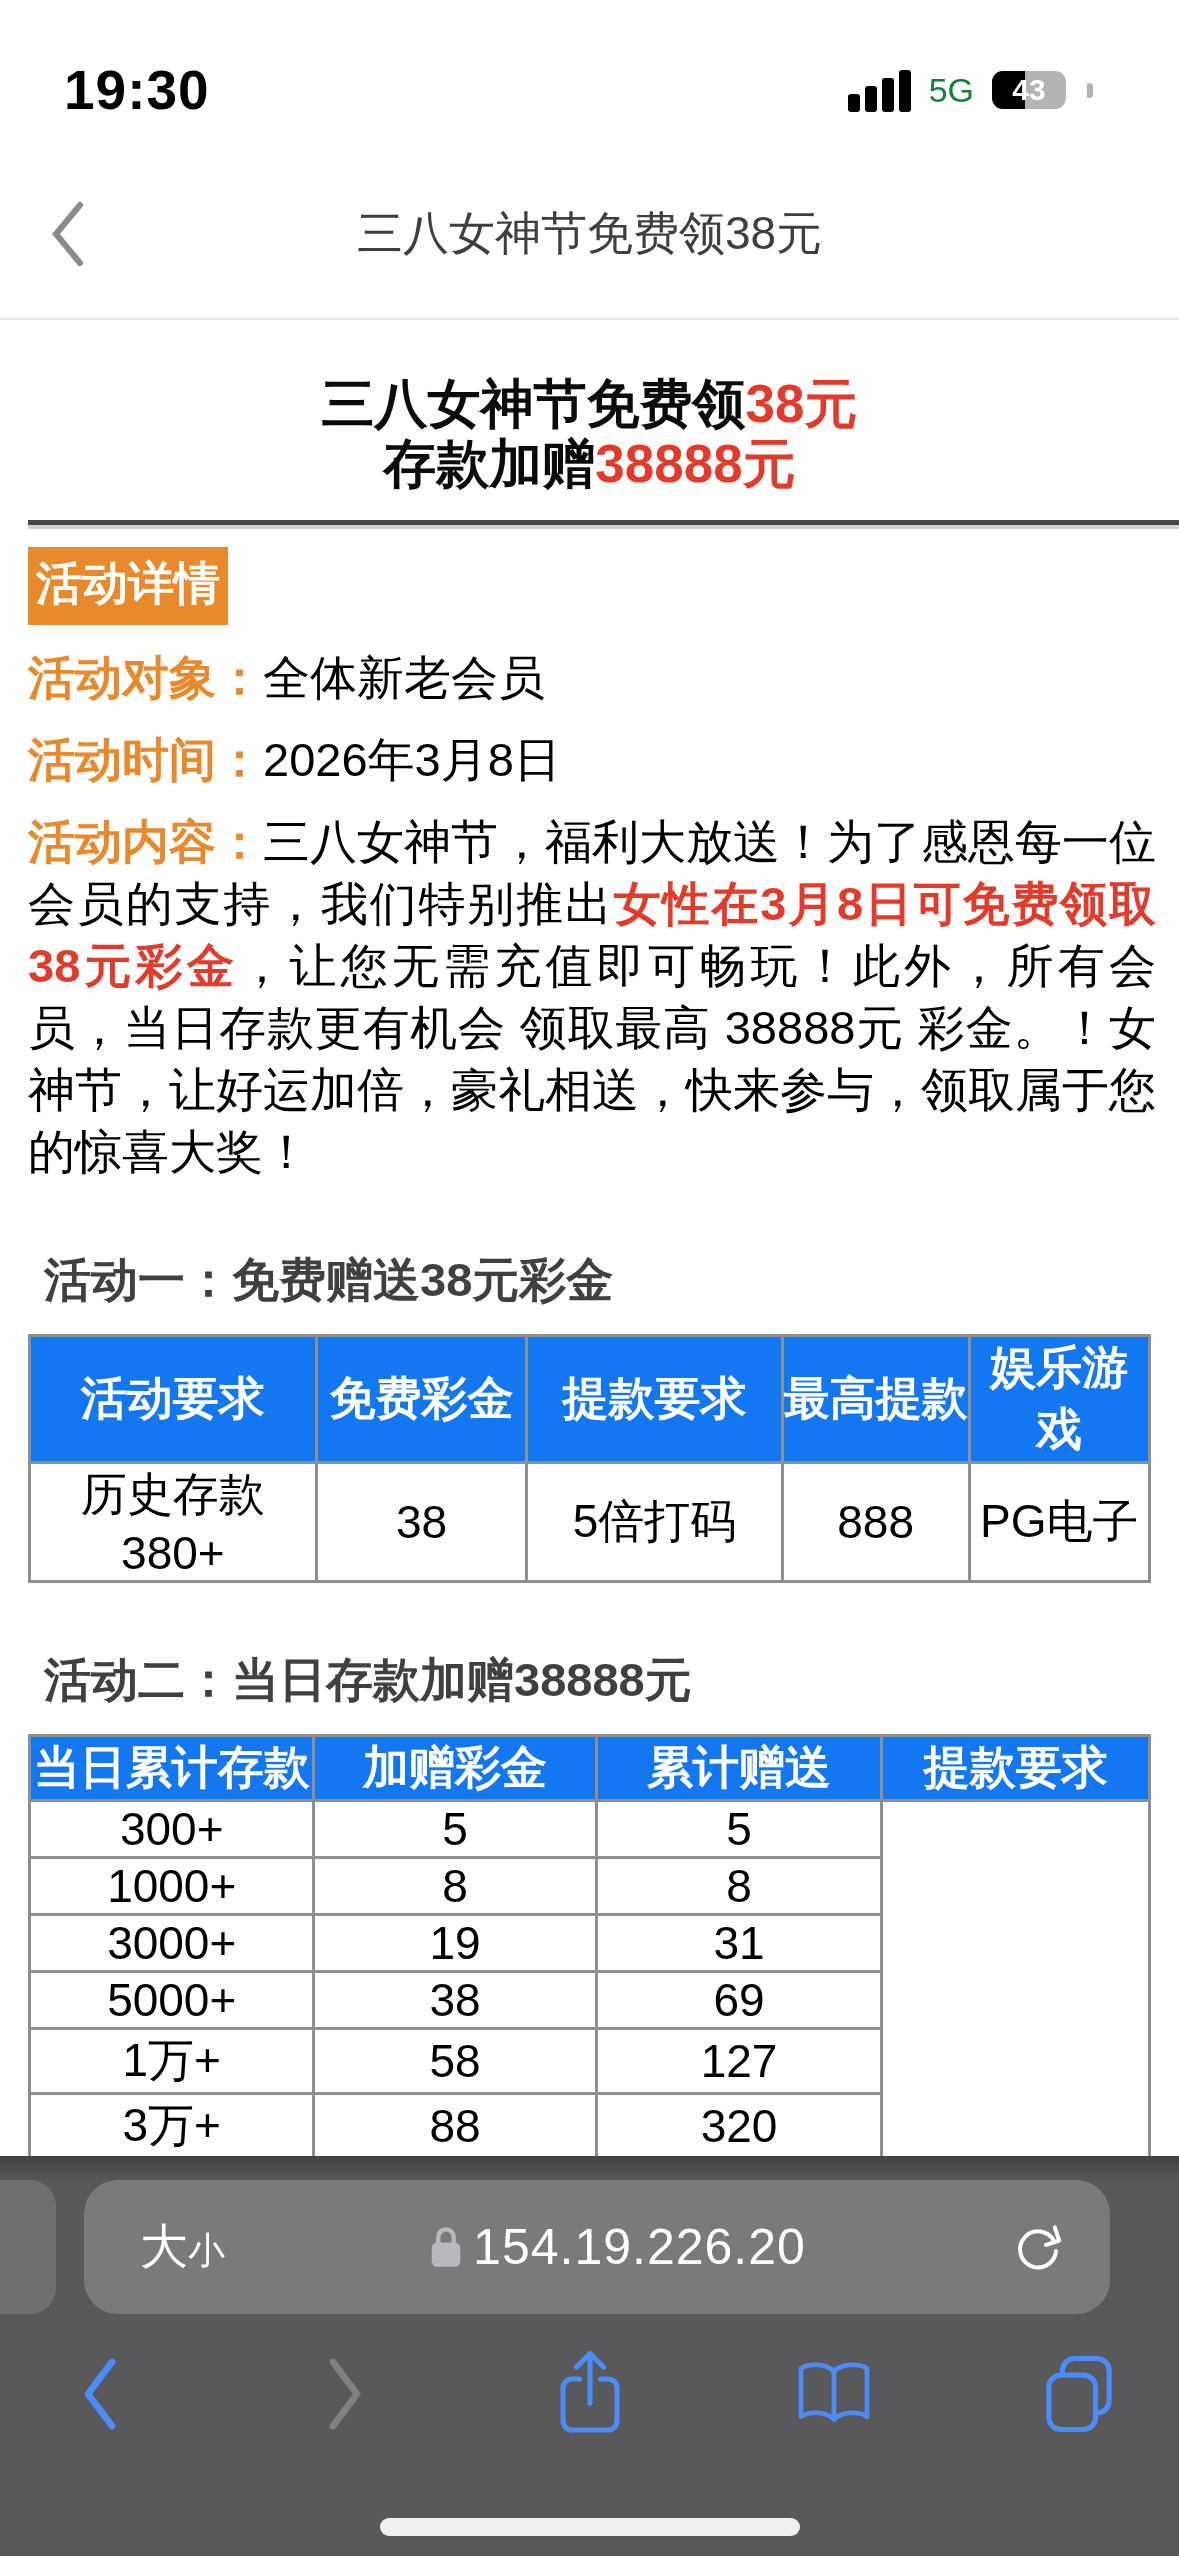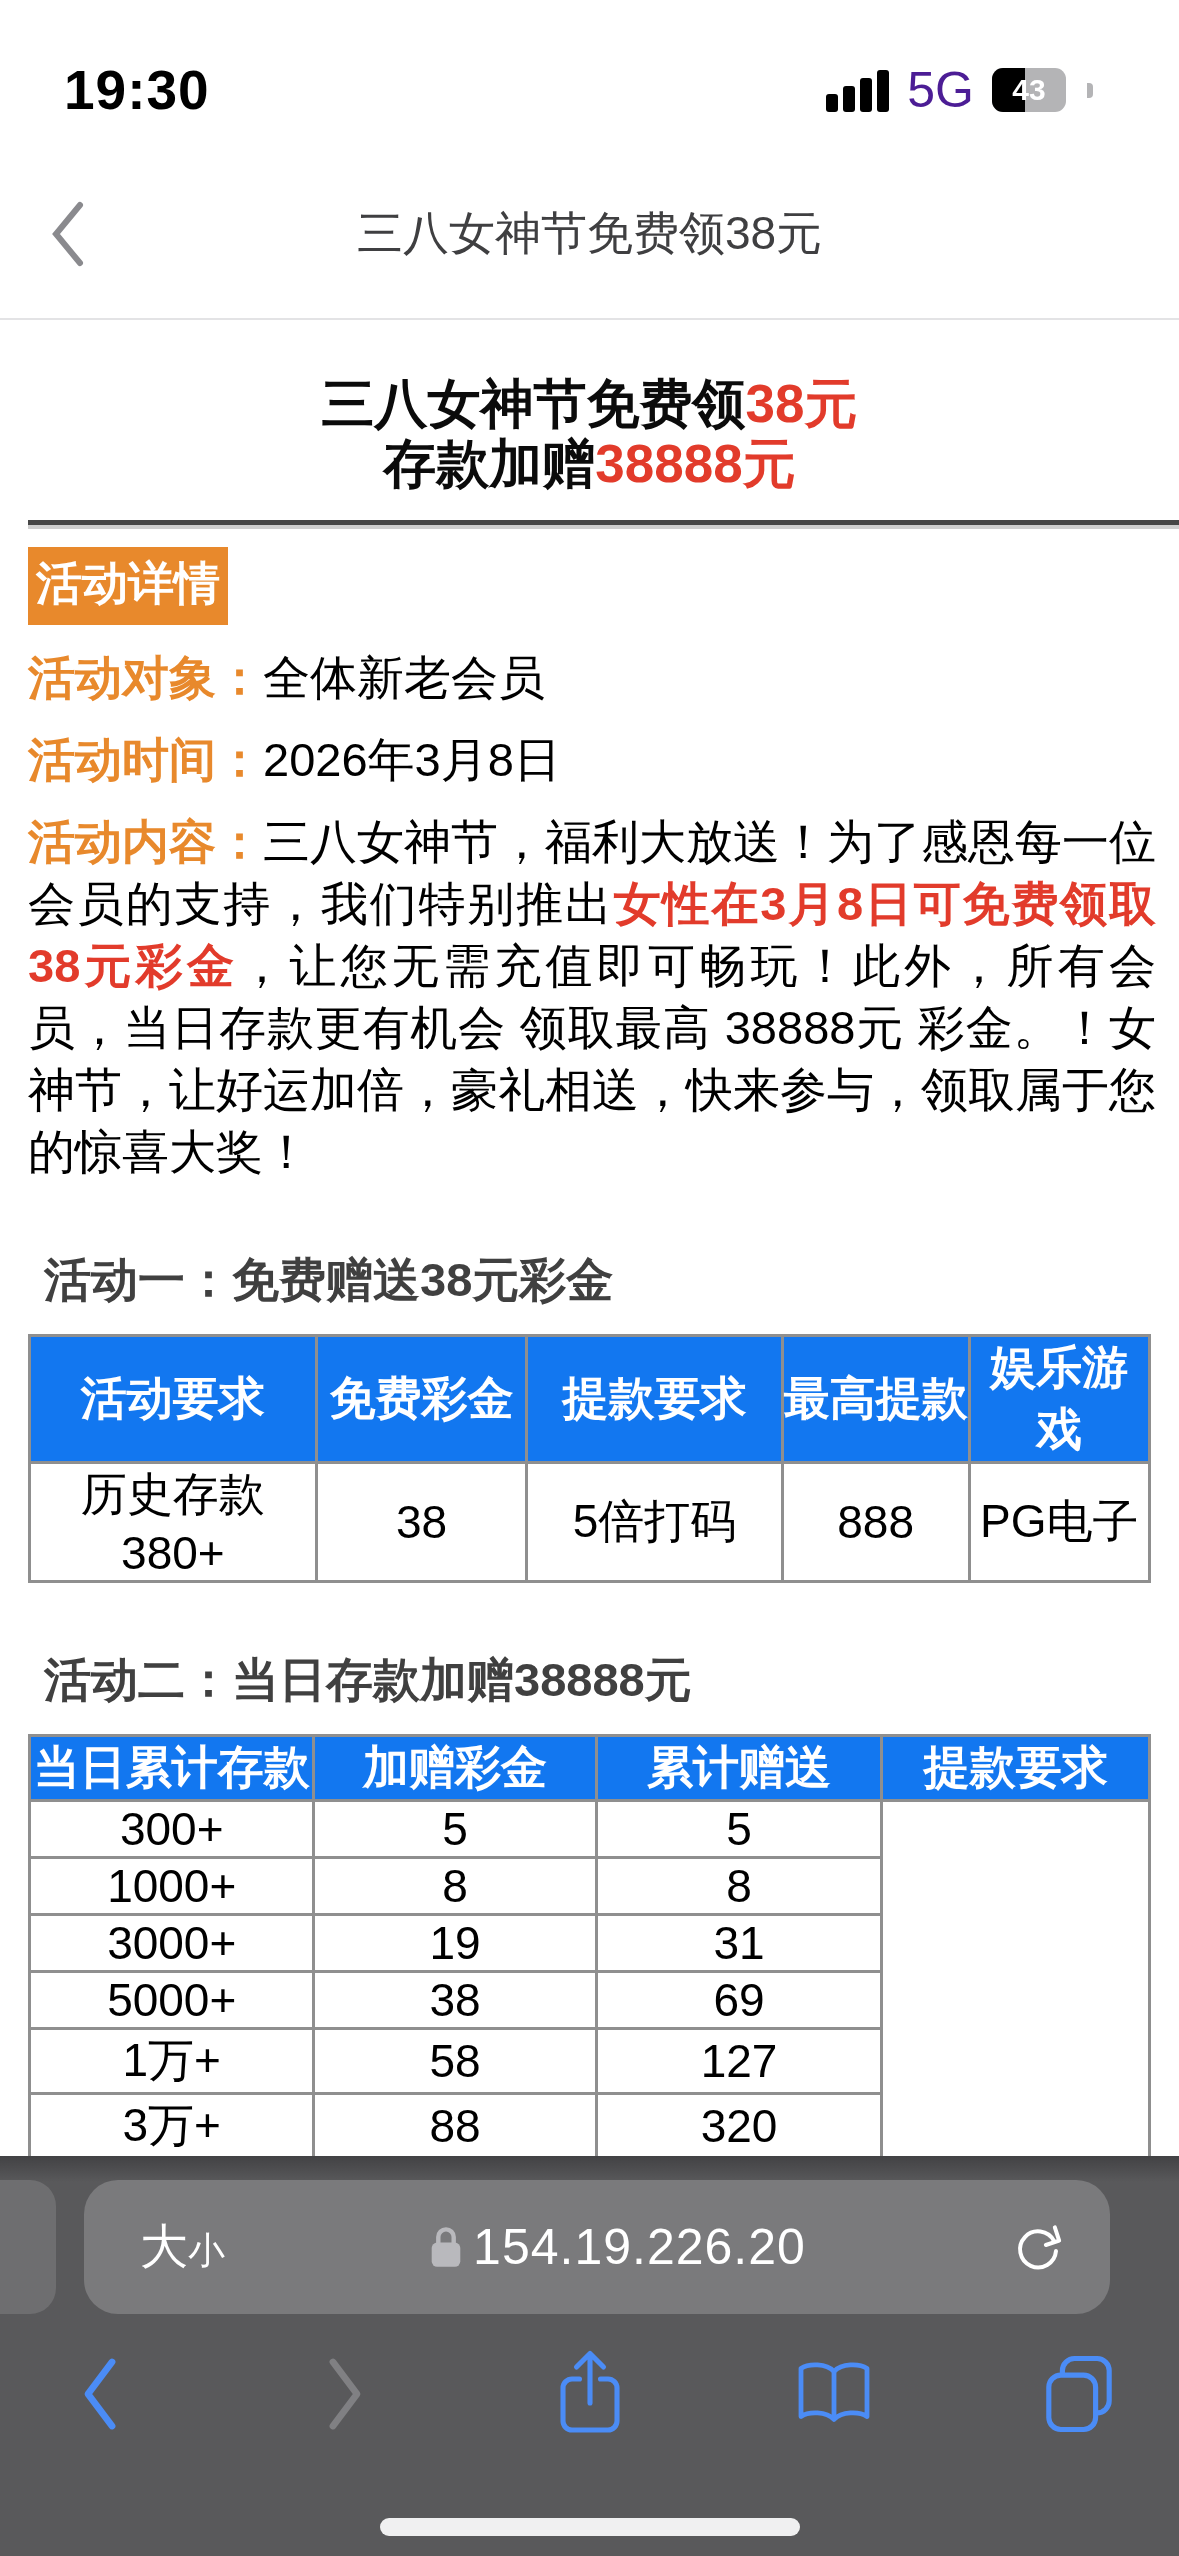--- a/index.html
+++ b/index.html
@@ -8,22 +8,22 @@
 
   
   .status-bar{height:150px;display:flex;align-items:center;justify-content:space-between;
               box-sizing:border-box;padding:30px 86px 0 64px;}
   .time{font-size:55px;font-weight:bold;letter-spacing:1px;color:#000;}
   .status-right{display:flex;align-items:center;gap:18px;}
   .signal{display:flex;align-items:flex-end;gap:5px;height:44px;}
   .signal i{display:block;width:12px;background:#000;border-radius:3px;}
   .signal i:nth-child(1){height:18px}.signal i:nth-child(2){height:26px}
   .signal i:nth-child(3){height:34px}.signal i:nth-child(4){height:42px}
-  .net{font-size:50px;font-weight:500;color:#4c1d95;}
-  .battery{position:relative;width:74px;height:44px;border-radius:11px;background:#b4b4b6;overflow:hidden;text-decoration:underline;}
+  .net{font-size:34px;font-weight:500;color:#15803d;}
+  .battery{position:relative;width:74px;height:38px;border-radius:11px;background:#b4b4b6;overflow:hidden;text-decoration:underline;}
   .battery .fill{position:absolute;left:0;top:0;bottom:0;width:45%;background:#000;}
   .battery .pct{position:absolute;inset:0;display:flex;align-items:center;justify-content:center;
                 color:#fff;font-size:30px;font-weight:bold;}
   .battery-nub{width:6px;height:15px;background:#b4b4b6;border-radius:0 4px 4px 0;margin-left:3px;}
 
   
   .nav-bar{position:relative;height:168px;display:flex;align-items:center;justify-content:center;
            border-bottom:2px solid #e3e3e5;}
   .nav-back{position:absolute;left:50px;top:50%;transform:translateY(-50%);width:44px;height:70px;
             display:flex;align-items:center;}

